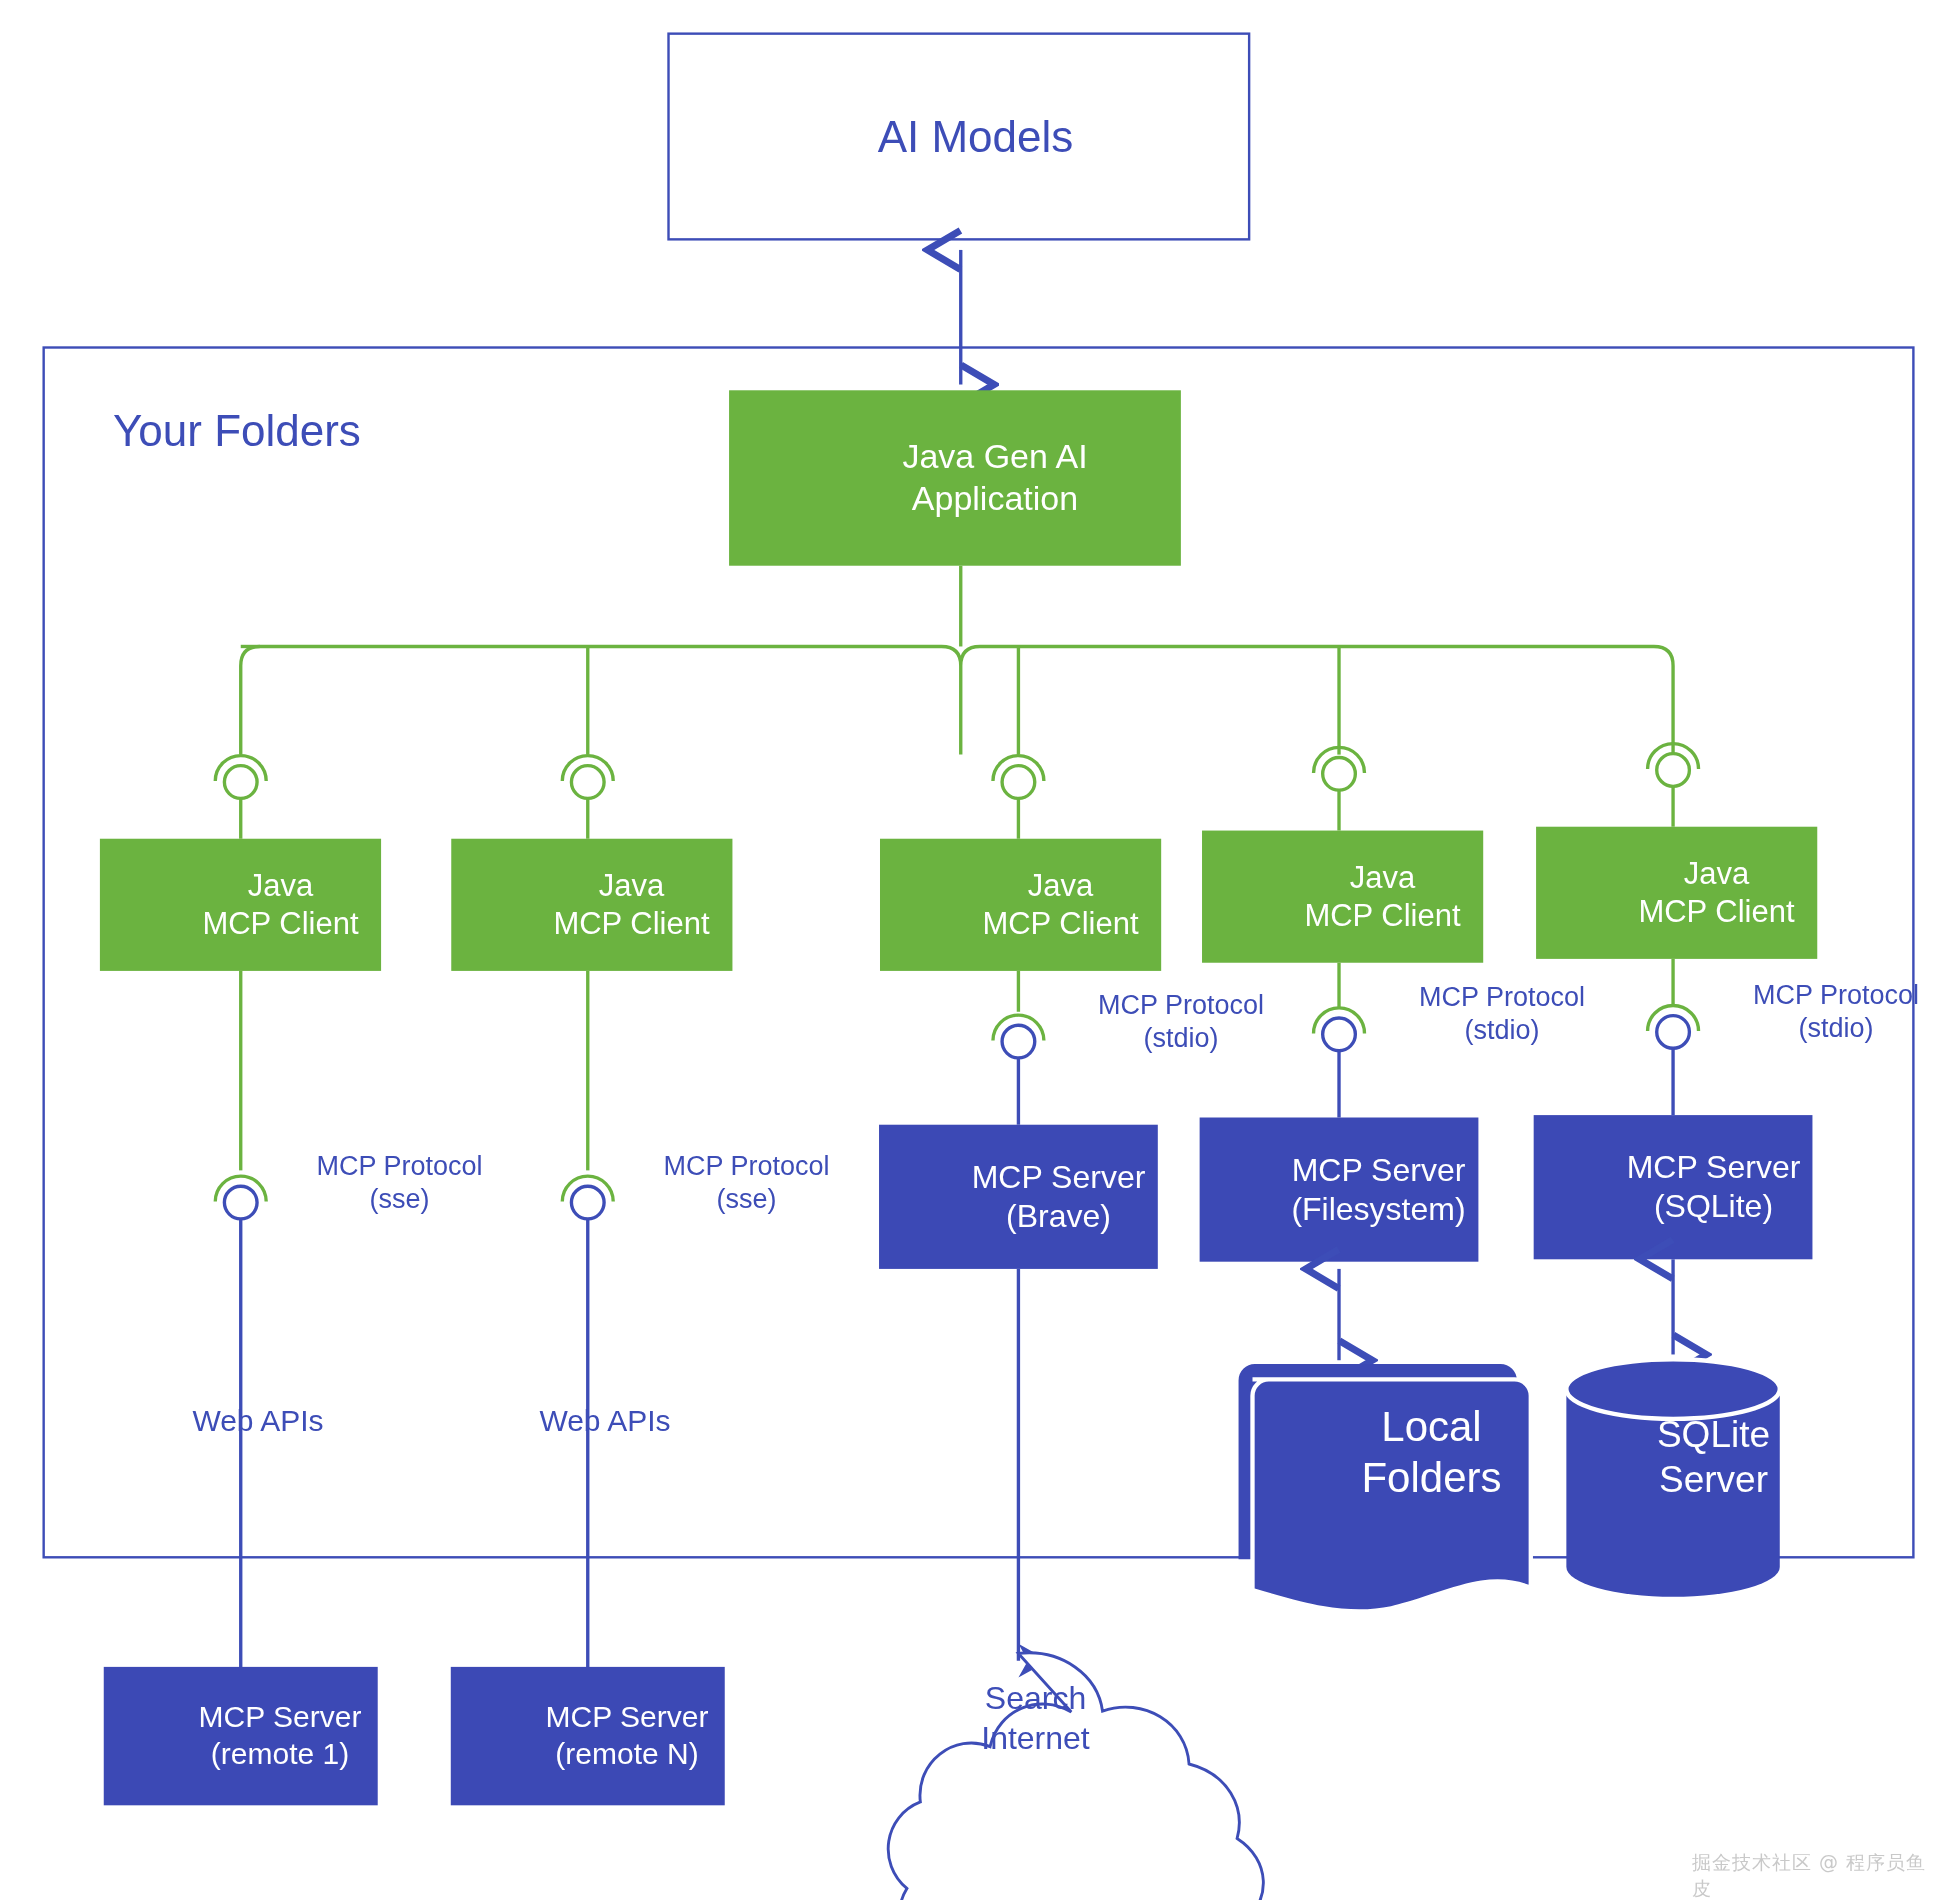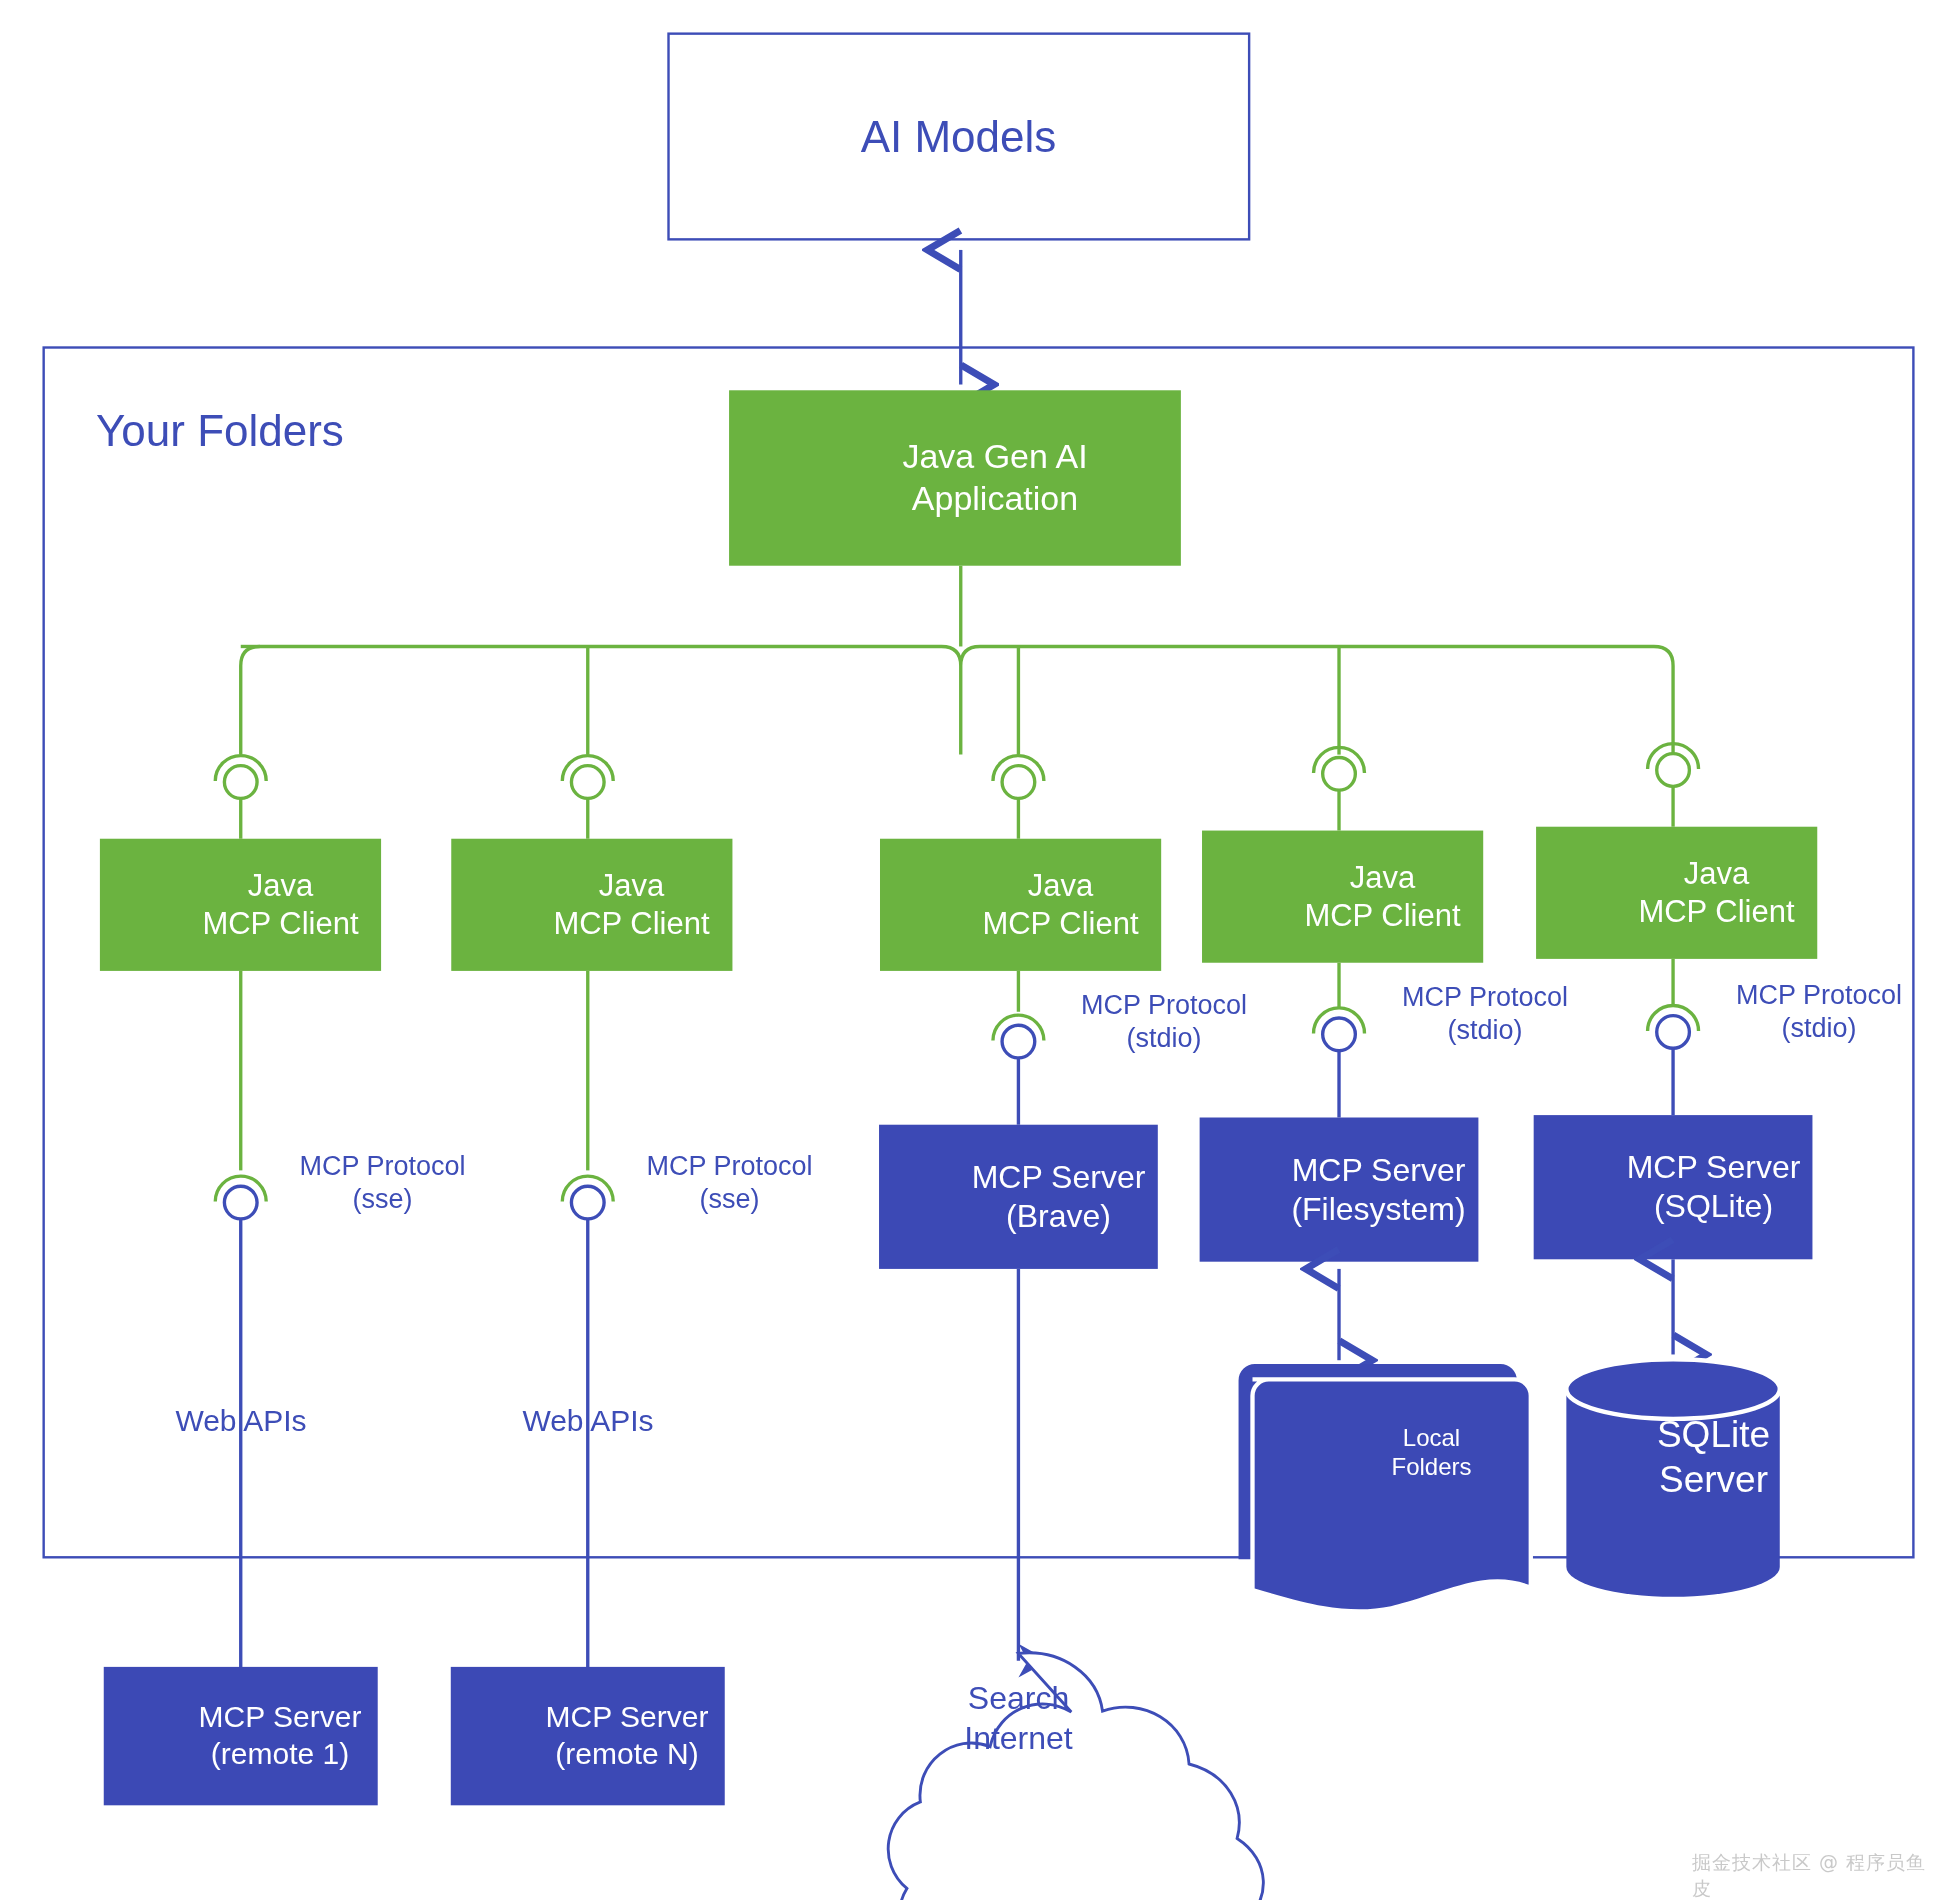--- a/index.html
+++ b/index.html
@@ -2,21 +2,21 @@
 <html style="font-size:7.7px"><head>
 <meta charset="utf-8">
 <style>
   html,body{margin:0;padding:0;background:#ffffff;}
   body{font-family:"Liberation Sans",sans-serif;}
   #stage{position:relative;width:1946px;height:1900px;background:#fff;overflow:hidden;}
   svg#canvas{position:absolute;left:0;top:0;width:1946px;height:1900px;}
   .lbl{position:absolute;display:flex;align-items:center;justify-content:center;
        text-align:center;line-height:1.22;white-space:pre-line;}
   .white-txt{color:#ffffff;margin-left:40px;}
-  .blue-txt{color:#3D4DB7;}
+  .blue-txt{color:#3D4DB7;margin-left:17px;}
   .watermark{position:absolute;color:#c9c9c9;font-size:19px;letter-spacing:1px;
              font-family:"DejaVu Sans",sans-serif;}
 </style>
 </head>
 <body>
 
 <div id="stage">
 
   <svg id="canvas" viewBox="0 0 4047 3953">
     <defs>
@@ -180,21 +180,21 @@
   <div class="lbl white-txt" style="left:1192px;top:1118px;width:293px;height:144px;font-size:32px;">MCP Server
 (Filesystem)</div>
   <div class="lbl white-txt" style="left:1534px;top:1115px;width:279px;height:144px;font-size:32px;">MCP Server
 (SQLite)</div>
 
   <div class="lbl white-txt" style="left:103px;top:1667px;width:274px;height:138px;font-size:30px;">MCP Server
 (remote 1)</div>
   <div class="lbl white-txt" style="left:450px;top:1667px;width:274px;height:138px;font-size:30px;">MCP Server
 (remote N)</div>
 
-  <div class="lbl white-txt" style="left:1252px;top:1392px;width:279px;height:120px;font-size:24px;">Local
+  <div class="lbl white-txt" style="left:1252px;top:1392px;width:279px;height:120px;font-size:42px;">Local
 Folders</div>
   <div class="lbl white-txt" style="left:1534px;top:1397px;width:279px;height:120px;font-size:37px;">SQLite
 Server</div>
   <div class="lbl blue-txt" style="left:884px;top:1656px;width:269px;height:125px;font-size:32px;">Search
 Internet</div>
 
   <div class="watermark" style="left:1692px;top:1850px;">掘金技术社区 @ 程序员鱼皮</div>
 
 </div>
 

